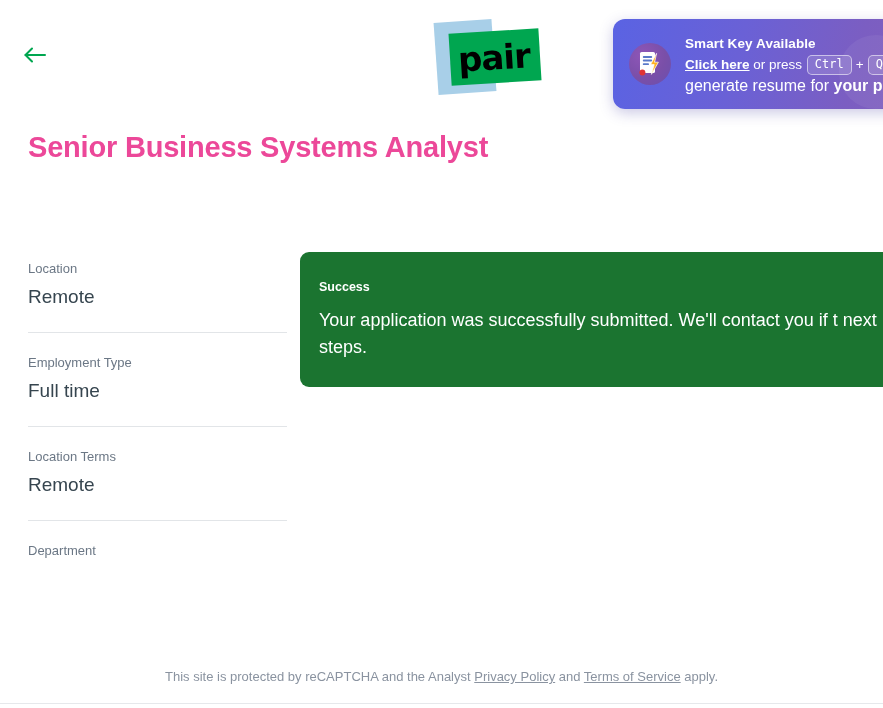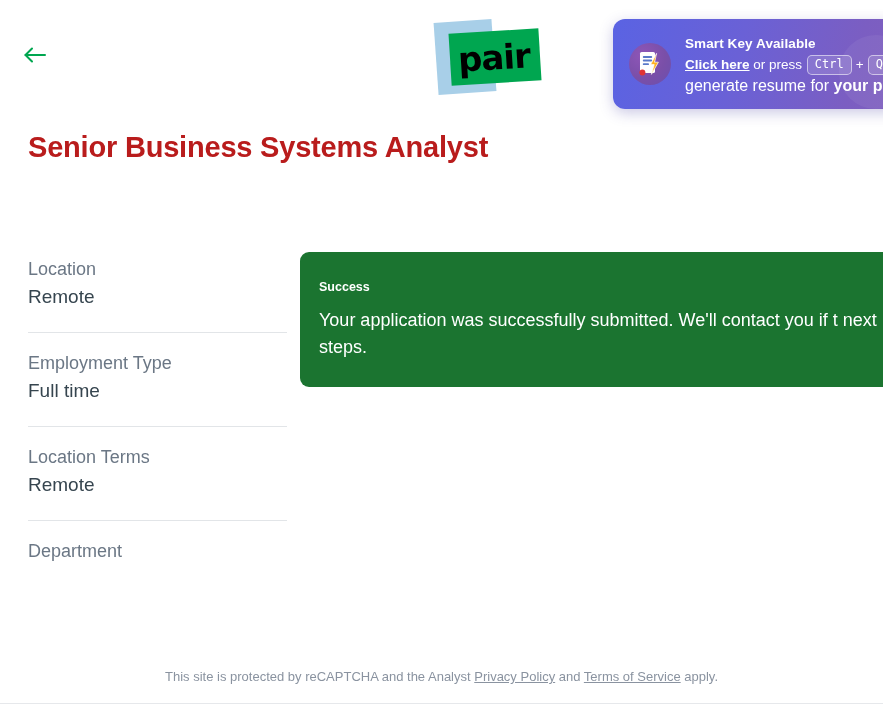--- a/index.html
+++ b/index.html
@@ -167,21 +167,21 @@
   #sk-line2 { white-space: nowrap; }
   #sk-strong { font-weight: bold; }
 
   
   #page-title {
     position: absolute;
     left: 28px;
     top: 131px;
     font-size: 29px;
     font-weight: bold;
-    color: #b91c1c;
+    color: #ec4899;
     letter-spacing: -.2px;
     white-space: nowrap;
   }
 
   
   #tabs {
     position: absolute;
     left: 300px;
     top: 192px;
     width: 583px;
@@ -208,21 +208,21 @@
 
   
   #details {
     position: absolute;
     left: 28px;
     top: 257px;
     width: 259px;
   }
   .detail-row { padding: 0 0 0 0; }
   .detail-label {
-    font-size: 18px;
+    font-size: 13px;
     color: #6b7785;
     line-height: 24px;
     white-space: nowrap;
   }
   .detail-value {
     font-size: 19px;
     color: #36454f;
     line-height: 32px;
     white-space: nowrap;
   }

